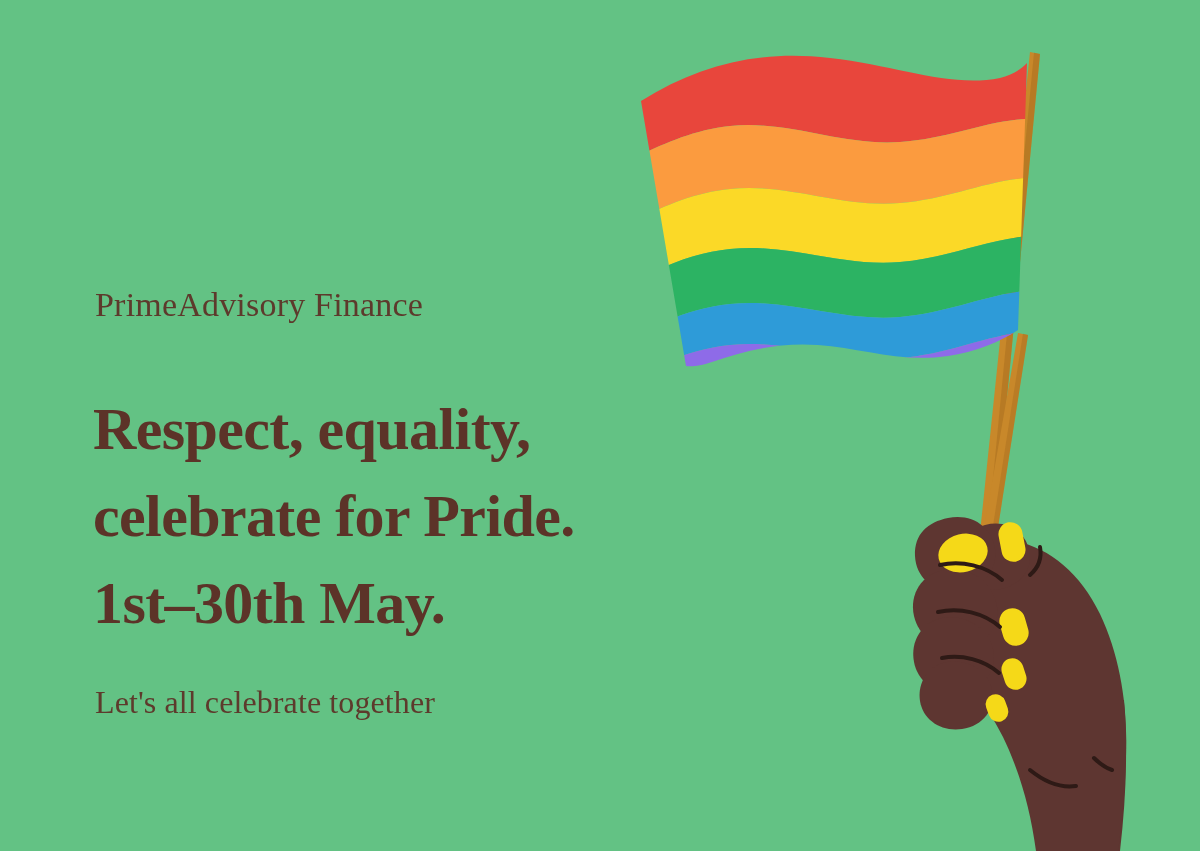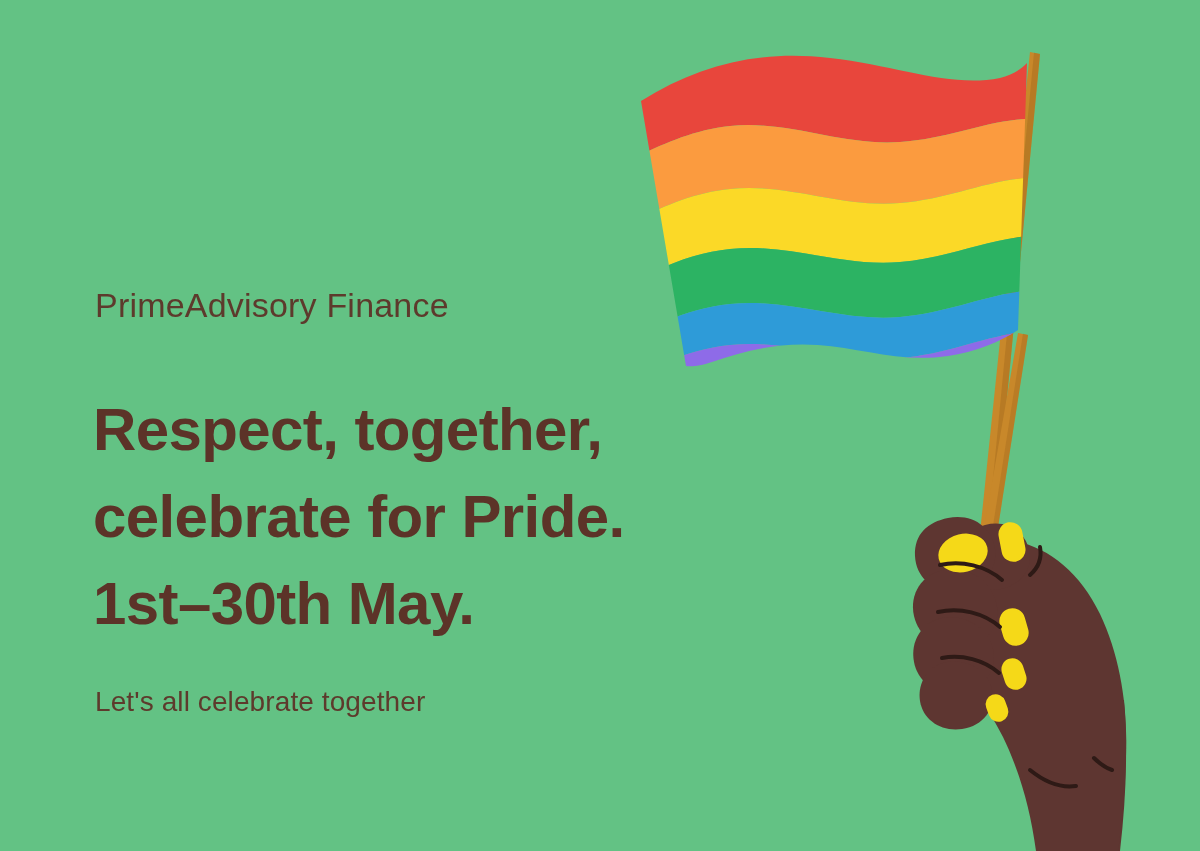--- a/index.html
+++ b/index.html
@@ -7,21 +7,21 @@
     margin: 0;
     padding: 0;
     background: #ffffff;
   }
   #banner {
     position: relative;
     width: 1200px;
     height: 851px;
     overflow: hidden;
     background: #63c284;
-    font-family: Liberation Sans, sans-serif;
+    font-family: Liberation Serif, serif;
   }
   #artwork {
     position: absolute;
     inset: 0;
     width: 1200px;
     height: 851px;
   }
   .text-layer {
     position: absolute;
     left: 0;
@@ -51,21 +51,21 @@
     margin: 0;
   }
   #headline .hl-line {
     display: block;
     white-space: nowrap;
   }
   #subtext {
     position: absolute;
     left: 95px;
     top: 682px;
-    font-size: 28px;
+    font-size: 32px;
     line-height: 40px;
     font-weight: 400;
     letter-spacing: 0.1px;
     color: #5d3a2c;
   }
   #subtext .sub-line {
     display: block;
     white-space: nowrap;
   }
 </style>
@@ -217,21 +217,21 @@
         <path d="M 1094 758 C 1100 764, 1106 768, 1112 770"></path>
       </g>
     </g>
   </svg>
 
   <div class="text-layer">
 
     <div id="brand-name" style="color: rgb(93, 58, 44);">PrimeAdvisory Finance</div>
 
     <div id="headline" style="color: rgb(92, 51, 40);">
-      <span class="hl-line">Respect, together,</span>
+      <span class="hl-line">Respect, equality,</span>
       <span class="hl-line">celebrate for Pride.</span>
       <span class="hl-line">1st–30th May.</span>
     </div>
 
     <div id="subtext" style="color: rgb(93, 58, 44);">
       <span class="sub-line">Let's all celebrate together</span>
     </div>
 
   </div>
 </div>

